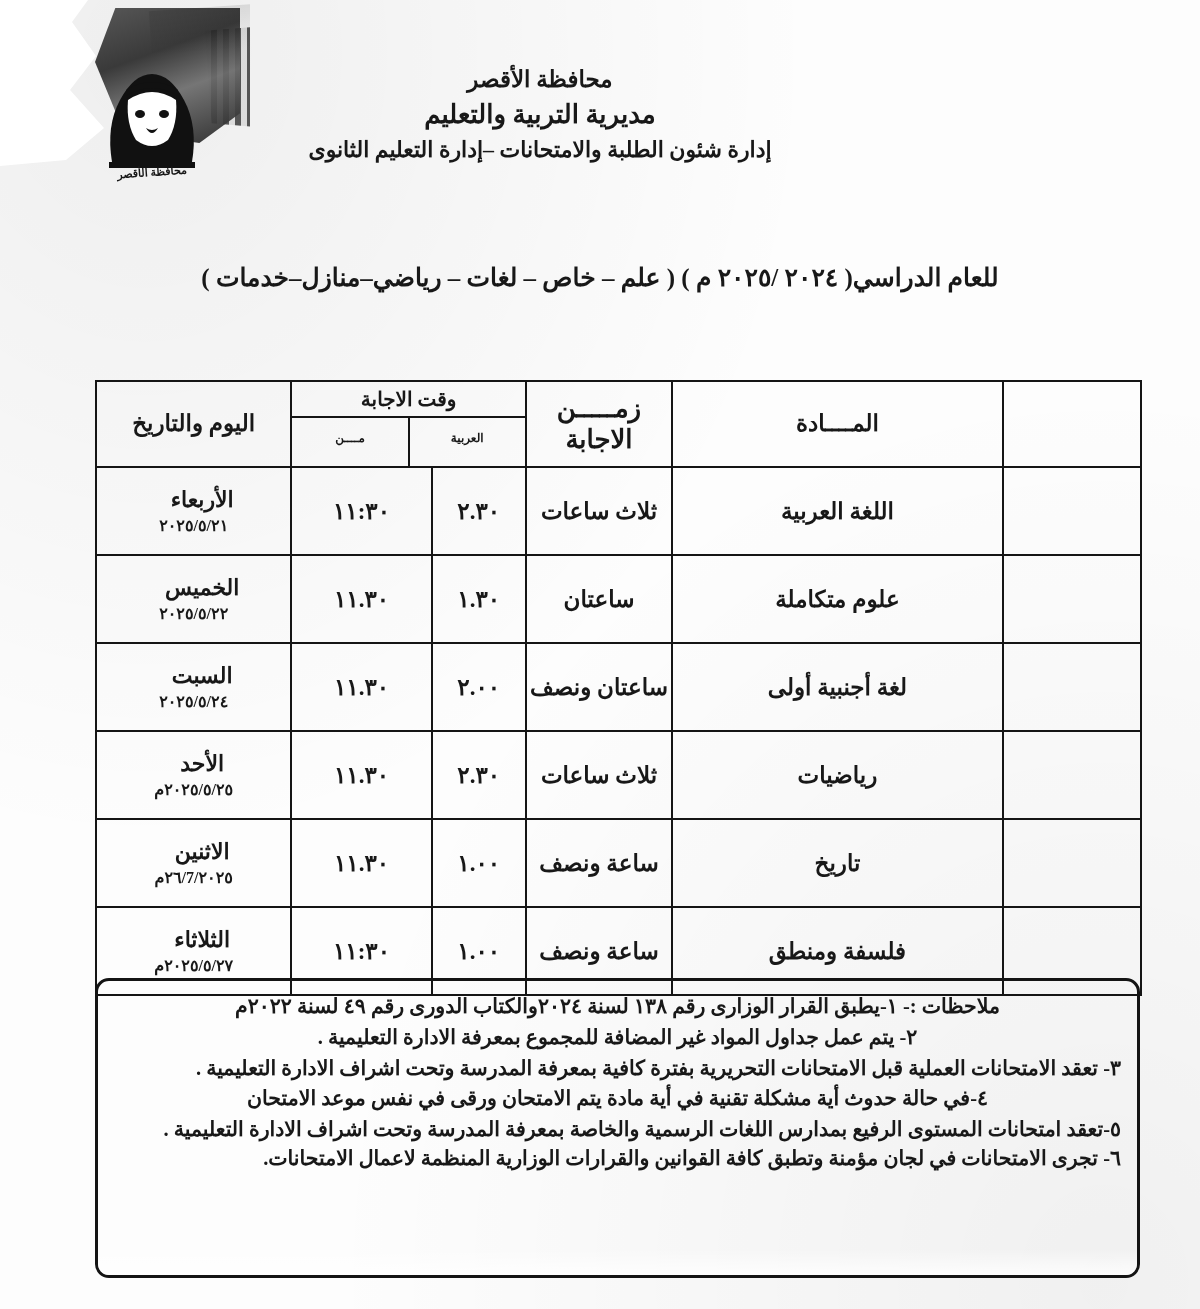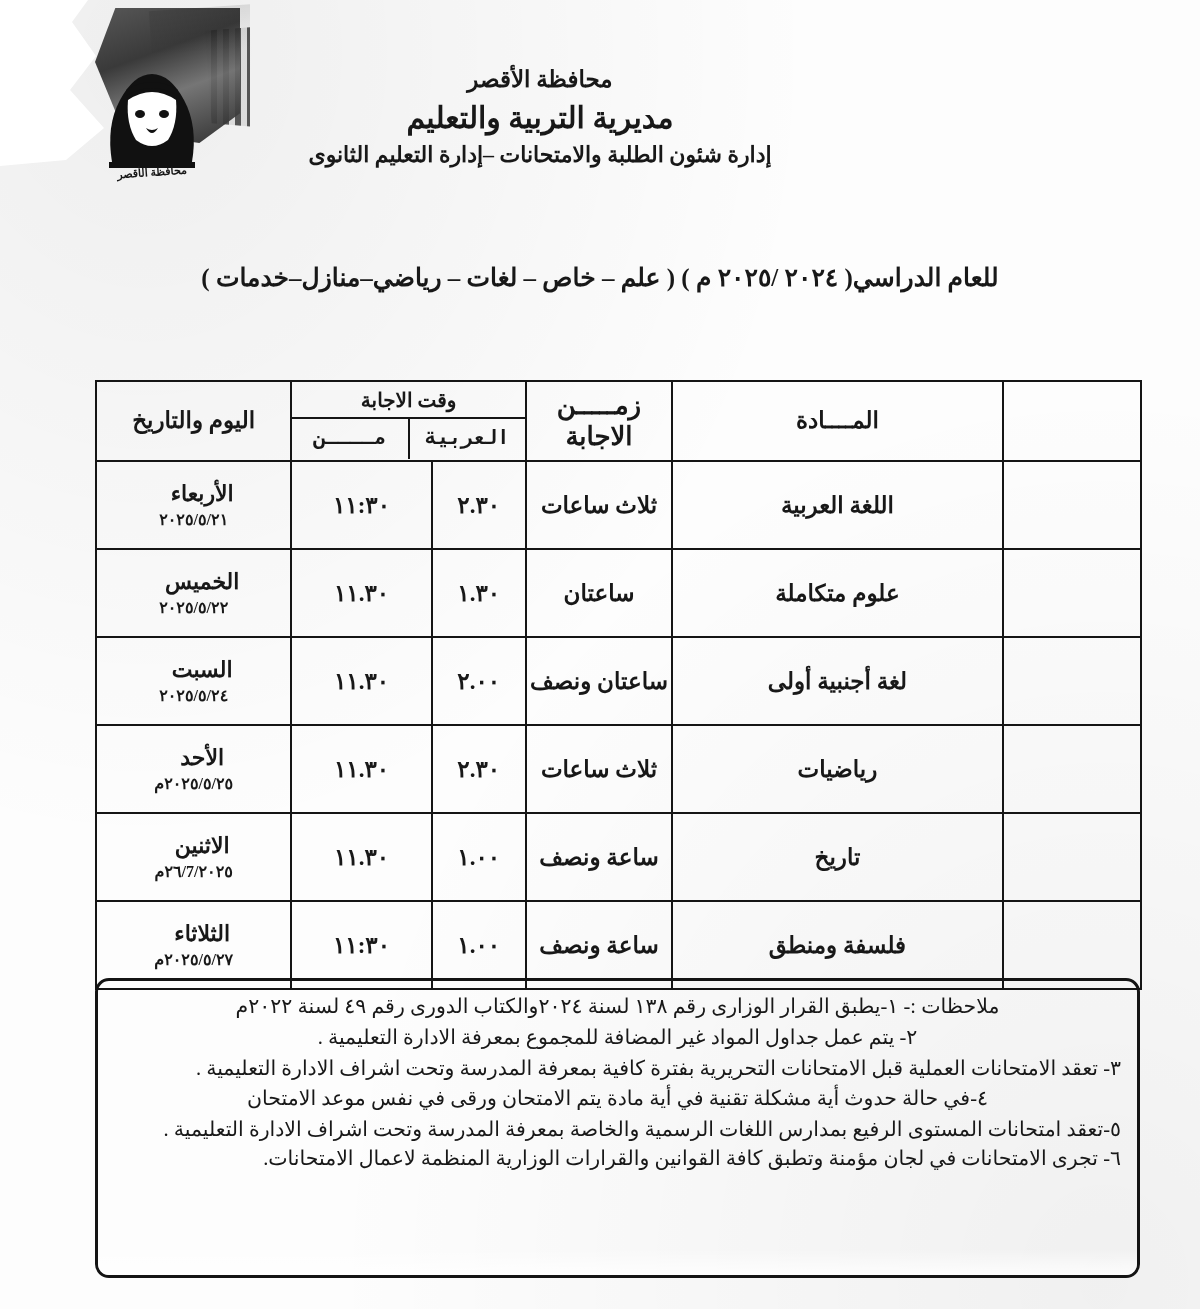--- a/index.html
+++ b/index.html
@@ -85,21 +85,21 @@
     right: 400px;
     top: 8px;
     width: 520px;
     text-align: center;
     font-weight: 700;
     line-height: 1.42;
     font-size: 23px;
     letter-spacing: 0px;
   }
   .header-text div:nth-child(1) { font-size: 23px; }
-  .header-text div:nth-child(2) { font-size: 30px; }
+  .header-text div:nth-child(2) { font-size: 26px; }
   .header-text div:nth-child(3) { font-size: 22px; }
 
   .emblem {
     position: absolute;
     left: 82px;
     top: 10px;
     width: 140px;
     height: 120px;
     text-align: center;
   }
@@ -169,24 +169,23 @@
     border-bottom: 2px solid #151515;
     height: 34px;
     line-height: 34px;
     font-size: 20px;
   }
   .hdr-split-bottom {
     display: flex;
   }
   .hdr-split-bottom > div {
     flex: 1;
-    height: 40px;
+    height: 48px;
     line-height: 40px;
-    font-size: 20px;
-    font-family: Liberation Mono, monospace;
+    font-size: 12px;
   }
   .hdr-split-bottom > div:first-child {
     border-left: 2px solid #151515;
   }
   th.nested { padding: 0; }
 
   tbody td { height: 86px; }
   td.subject { font-size: 24px; }
   td.dur { font-size: 23px; }
   td.num { font-size: 24px; letter-spacing: 0.5px; }
@@ -200,21 +199,21 @@
   
   .notes {
     position: absolute;
     top: 978px;
     right: 60px;
     width: 1045px;
     border: 3px solid #141414;
     border-radius: 14px;
     padding: 10px 16px 14px 16px;
     box-sizing: border-box;
-    font-weight: 400;
+    font-weight: 700;
     font-size: 20.5px;
     line-height: 1.5;
     letter-spacing: -0.2px;
     overflow: hidden;
     height: 300px;
   }
   .notes .n {
     display: block;
     text-align: center;
   }

